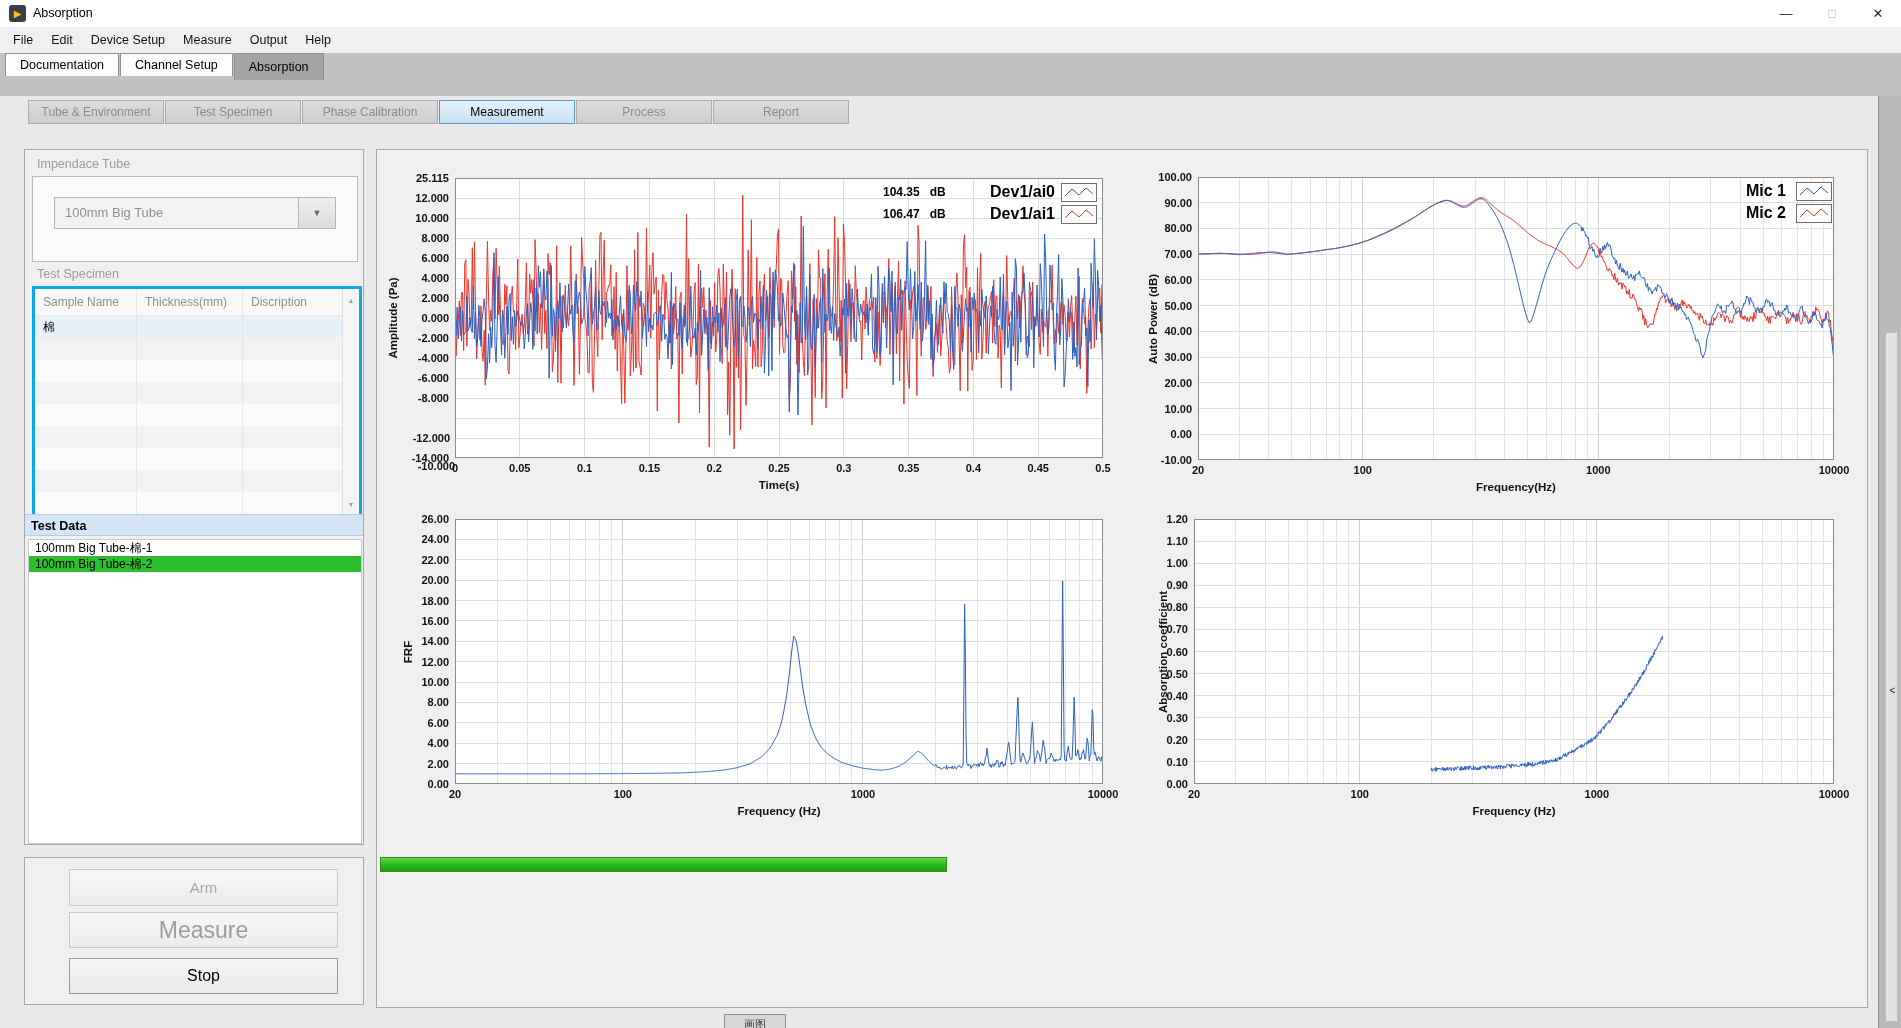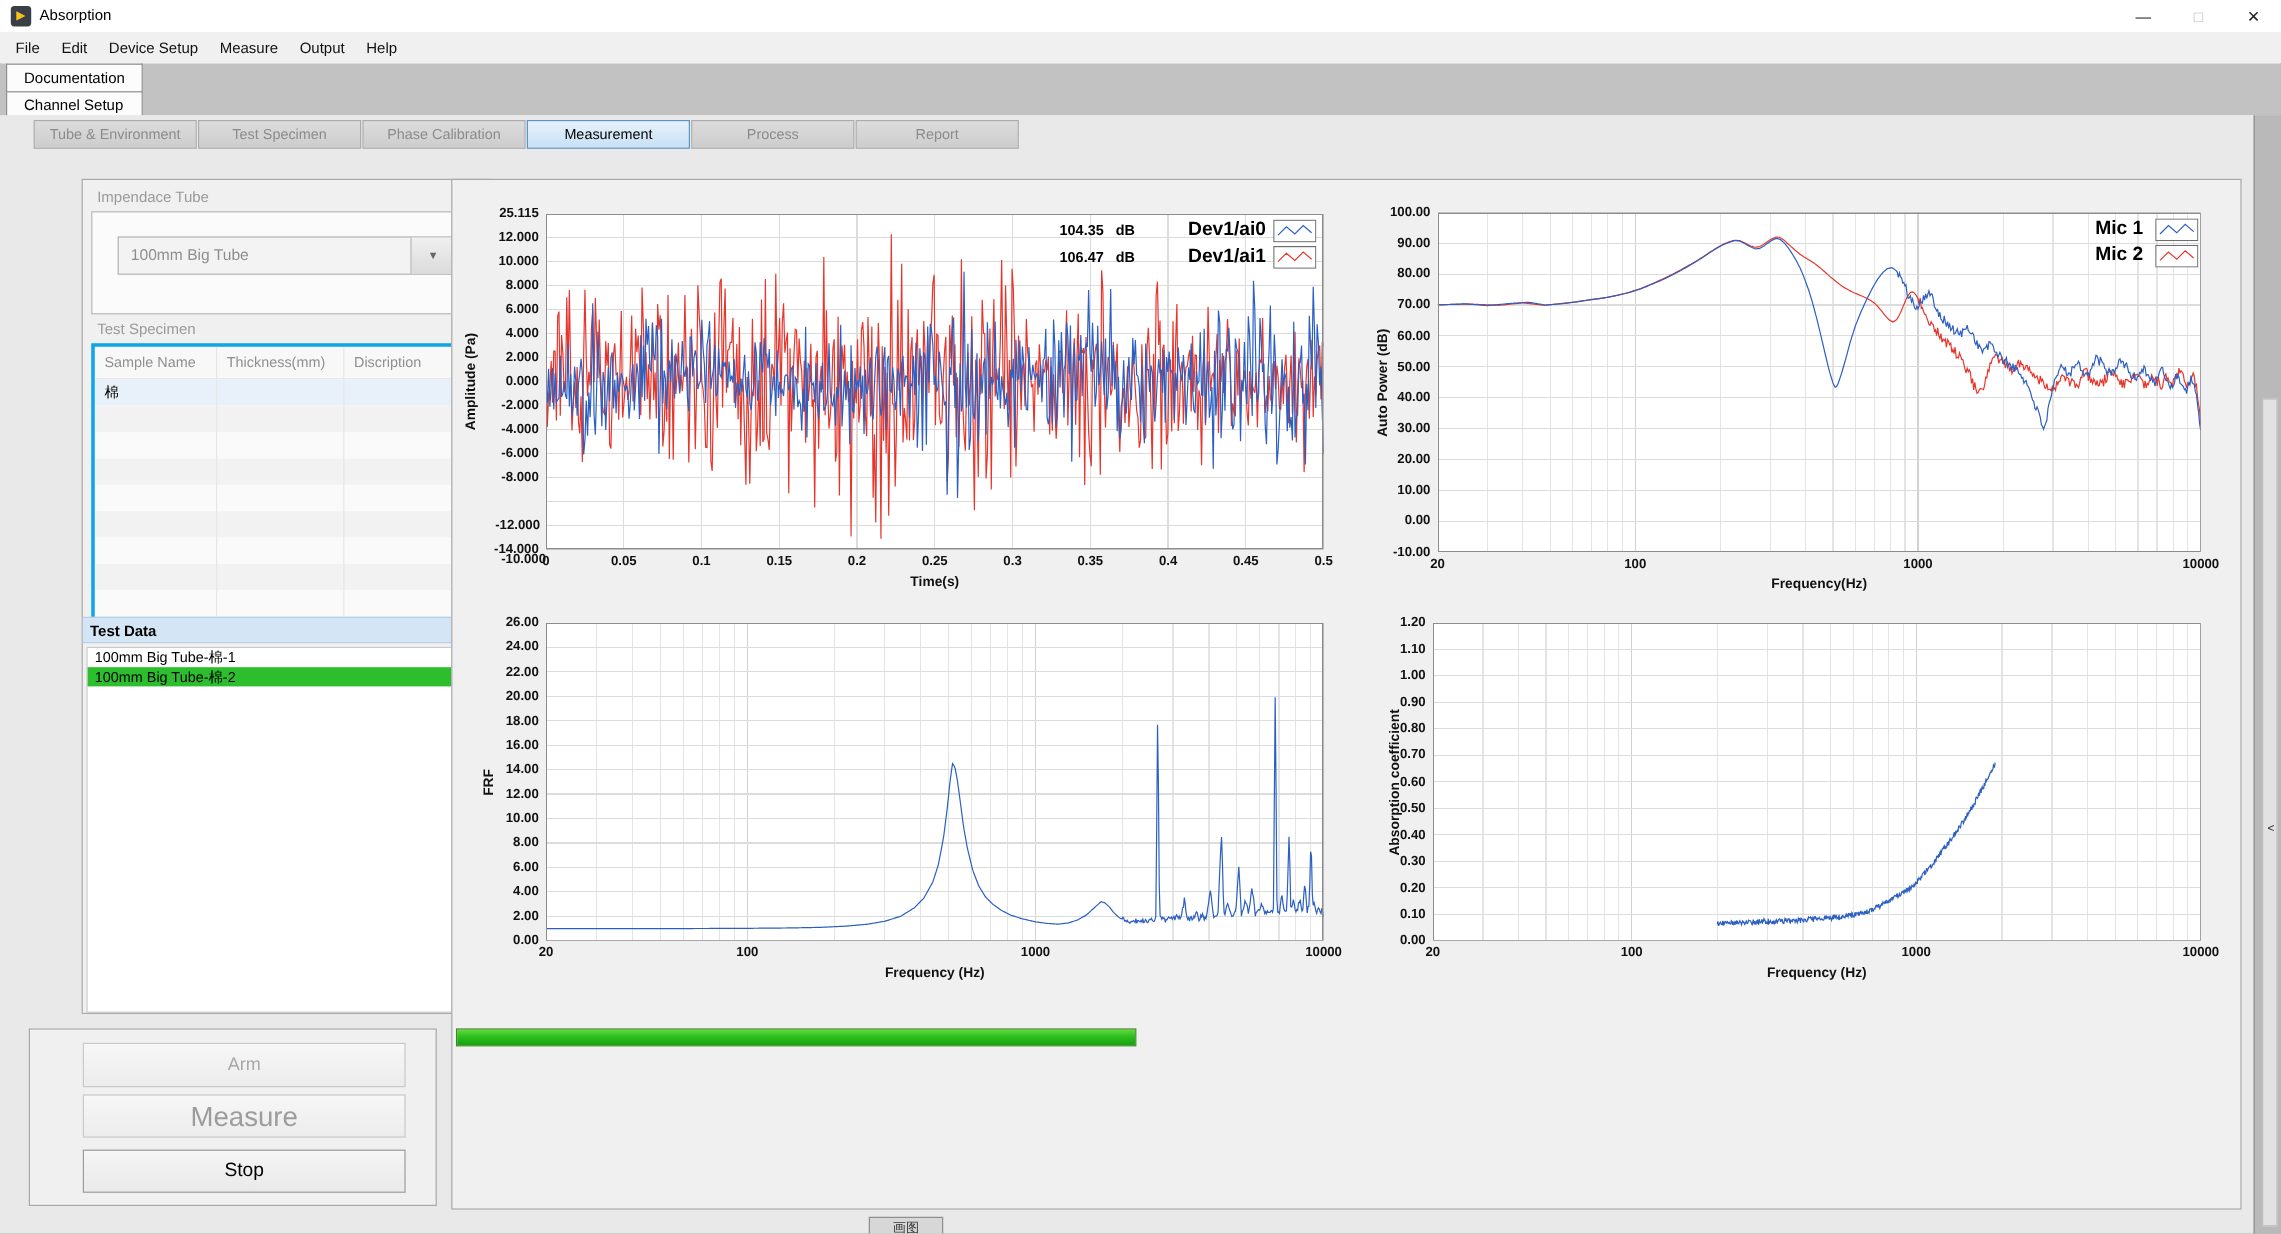--- a/index.html
+++ b/index.html
@@ -15,32 +15,32 @@
   #window-title{position:absolute;left:33px;top:0;height:27px;line-height:27px;font-size:12.5px;color:#000;}
   .win-btn{position:absolute;top:0;width:46px;height:27px;text-align:center;line-height:27px;font-size:13px;color:#222;}
   #win-min{left:1763px;}
   #win-max{left:1809px;color:#b9b9b9;}
   #win-close{left:1855px;}
   
   #menubar{position:absolute;left:0;top:27px;width:1901px;height:26px;background:#f0f0f0;display:flex;align-items:center;padding-left:4px;}
   .menu-item{padding:0 9px;font-size:12.5px;color:#111;line-height:26px;}
   
   #tabstrip{position:absolute;left:0;top:53px;width:1901px;height:43px;background:#c2c2c2;}
-  #tabbar{position:absolute;left:5px;top:0;height:26px;display:flex;flex-direction:column;}
+  #tabbar{position:absolute;left:5px;top:0;height:26px;display:flex;}
   .tab{height:22px;line-height:22px;padding:0 14px;font-size:12.5px;color:#000;background:#fcfcfc;border:1px solid #8f8f8f;border-bottom:none;margin-right:1px;}
   .tab.active{height:26px;line-height:26px;background:#a4a4a4;}
   
   #content{position:absolute;left:0;top:96px;width:1878px;height:932px;background:#e9e9e9;}
   #subtabs{position:absolute;left:28px;top:4px;display:flex;gap:1px;}
   .subtab{width:136px;height:24px;box-sizing:border-box;text-align:center;line-height:22px;font-size:12px;color:#8b8b8b;
     background:linear-gradient(#dcdcdc,#cdcdcd);border:1px solid #ababab;}
   .subtab.active{color:#000;background:linear-gradient(#e7f2fc,#c7e0f5);border:1px solid #5a96c8;}
   .panel{position:absolute;background:#f0f0f0;border:1px solid #a8a8a8;box-sizing:border-box;}
   
-  #sidebar{left:24px;top:53px;width:340px;height:696px;margin-left:44px;}
+  #sidebar{left:24px;top:53px;width:340px;height:696px;}
   .section-header{position:absolute;left:12px;height:20px;line-height:20px;font-size:12.5px;color:#9a9a9a;}
   #imp-header{top:4px;}
   #imp-box{position:absolute;left:7px;top:26px;width:324px;height:84px;background:#fbfbfb;border:1px solid #b7b7b7;}
   #tube-select{position:absolute;left:21px;top:20px;width:282px;height:32px;box-sizing:border-box;background:#f3f3f3;border:1px solid #b4b4b4;}
   #tube-value{position:absolute;left:10px;top:0;height:30px;line-height:30px;font-size:13px;color:#8f8f8f;}
   #tube-arrow{position:absolute;right:0;top:0;width:36px;height:30px;background:linear-gradient(#f0f0f0,#dbdbdb);border-left:1px solid #b7b7b7;
     text-align:center;line-height:30px;font-size:9px;color:#666;}
   #spec-header{top:114px;}
   #spec-box{position:absolute;left:7px;top:136px;width:324px;height:225px;background:#ffffff;border:3px solid #0ea5e9;overflow:hidden;}
   .spec-header-row{display:flex;height:26px;border-bottom:1px solid #e8e8e8;background:#f8f8f8;}

